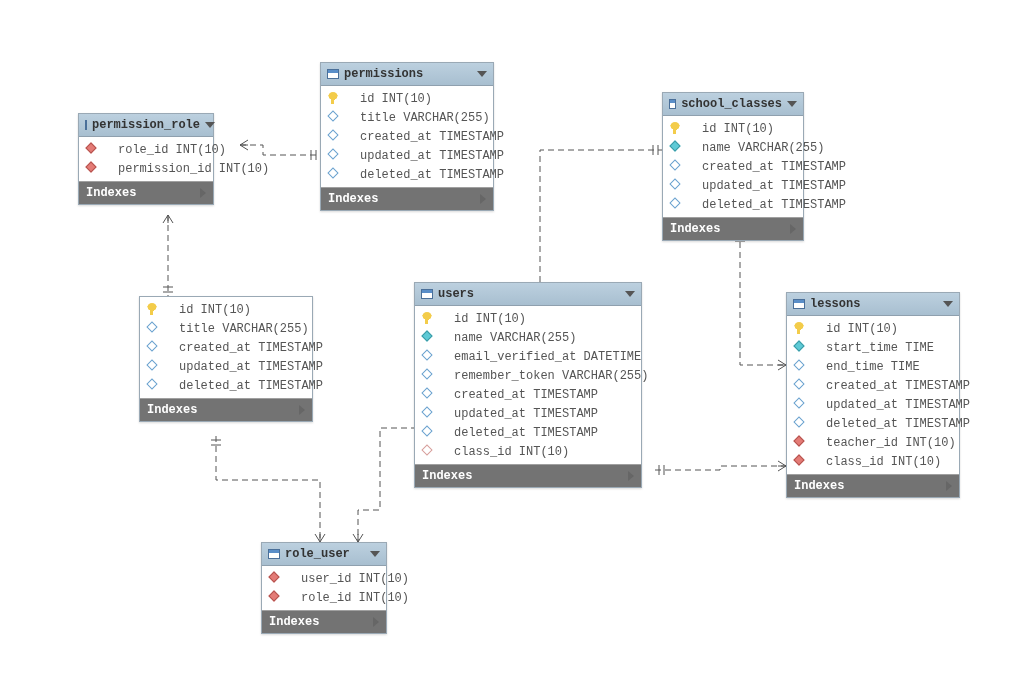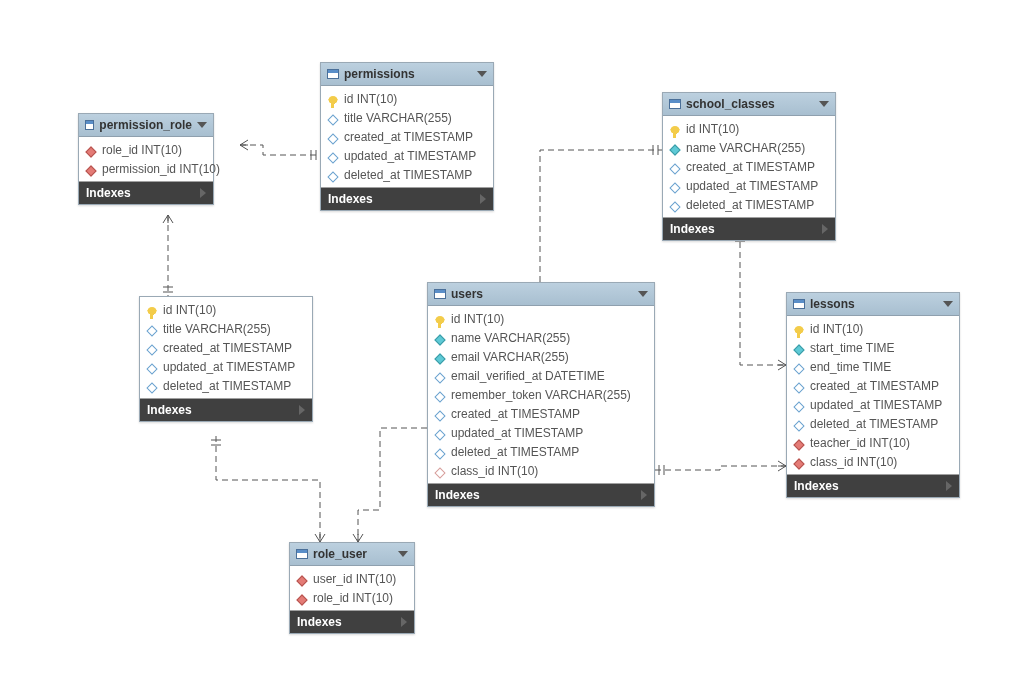--- a/index.html
+++ b/index.html
@@ -20,20 +20,21 @@
   .canvas { position: absolute; inset: 0; }
   svg.connectors { position: absolute; inset: 0; width: 1024px; height: 688px; pointer-events: none; }
   svg.connectors line, svg.connectors path { stroke: #555; stroke-width: 1; fill: none; }
   .dashed { stroke-dasharray: 6 4; }
 
   .entity {
     position: absolute;
     border: 1px solid #9aa9b5;
     background: #fff;
     box-shadow: 0 1px 2px rgba(0,0,0,0.15);
+    font-family: Liberation Mono, monospace;
   }
   .entity .hdr {
     display: flex;
     align-items: center;
     gap: 5px;
     background: linear-gradient(#bcd0df, #a8bfd0);
     padding: 4px 6px;
     border-bottom: 1px solid #8fa0ae;
     font-weight: bold;
     color: #333;
@@ -47,39 +48,39 @@
   }
   .entity .hdr .tri {
     margin-left: auto;
     width: 0; height: 0;
     border-left: 5px solid transparent;
     border-right: 5px solid transparent;
     border-top: 6px solid #555;
   }
   .entity .cols { padding: 3px 0; }
   .entity .row {
-    display: flex; align-items: flex-end; gap: 6px;
+    display: flex; align-items: flex-start; gap: 22px;
     padding: 2.5px 7px;
     white-space: nowrap;
   }
   .entity .icon { width: 10px; height: 10px; flex-shrink: 0; display:inline-block; }
   .icon.key {
     
     border-radius: 5px 5px 2px 2px;
     background: radial-gradient(circle at 50% 35%, #f3cc4a 55%, transparent 57%);
   }
   .icon.key::after{ content:""; display:block; width:3px;height:6px;background:#f3cc4a;margin:6px 0 0 3px;}
   .icon.diamond { transform: rotate(45deg); width:8px;height:8px; margin:1px; }
   .icon.blue-filled { background:#5ecad6; border:1px solid #3a9aa5; }
   .icon.blue { border:1px solid #6aa2cf; background:#fff; }
   .icon.red  { background:#e47b76; border:1px solid #b4524d; transform: rotate(45deg); width:8px;height:8px;margin:1px;}
   .icon.pink { border:1px solid #d79e9b; background:#fff; transform: rotate(45deg); width:8px;height:8px;margin:1px;}
 
   .entity .footer {
-    background: #404040;
+    background: #737373;
     color: #fff;
     font-weight: bold;
     padding: 4px 7px;
     display: flex; align-items:center;
     border-top: 1px solid #a0a0a0;
   }
   .entity .footer .arrow {
     margin-left:auto; width:0;height:0;
     border-top:5px solid transparent;
     border-bottom:5px solid transparent;
@@ -195,21 +196,21 @@
         <div class="row">
           <span class="icon diamond blue"></span>
           <span>deleted_at TIMESTAMP</span>
         </div>
       </div>
       <div class="footer">
         <span>Indexes</span>
         <span class="arrow"></span>
       </div>
     </div>
-    <div class="entity" style="left: 662px; top: 92px; width: 174px;">
+    <div class="entity" style="left: 662px; top: 92px; width: 142px;">
       <div class="hdr">
         <span class="table-icon"></span>
         <span>school_classes</span>
         <span class="tri"></span>
       </div>
       <div class="cols">
         <div class="row">
           <span class="icon key"></span>
           <span>id INT(10)</span>
         </div>
@@ -256,40 +257,36 @@
         <div class="row">
           <span class="icon diamond blue"></span>
           <span>deleted_at TIMESTAMP</span>
         </div>
       </div>
       <div class="footer">
         <span>Indexes</span>
         <span class="arrow"></span>
       </div>
     </div>
-    <div class="entity" style="left: 427px; top: 282px; width: 228px;">
+    <div class="entity" style="left: 414px; top: 282px; width: 228px;">
       <div class="hdr">
         <span class="table-icon"></span>
         <span>users</span>
         <span class="tri"></span>
       </div>
       <div class="cols">
         <div class="row">
           <span class="icon key"></span>
           <span>id INT(10)</span>
         </div>
         <div class="row">
           <span class="icon diamond blue-filled"></span>
           <span>name VARCHAR(255)</span>
         </div>
         <div class="row">
-          <span class="icon diamond blue-filled"></span>
-          <span>email VARCHAR(255)</span>
-        </div>
-        <div class="row">
           <span class="icon diamond blue"></span>
           <span>email_verified_at DATETIME</span>
         </div>
         <div class="row">
           <span class="icon diamond blue"></span>
           <span>remember_token VARCHAR(255)</span>
         </div>
         <div class="row">
           <span class="icon diamond blue"></span>
           <span>created_at TIMESTAMP</span>
@@ -350,21 +347,21 @@
         <div class="row">
           <span class="icon red"></span>
           <span>class_id INT(10)</span>
         </div>
       </div>
       <div class="footer">
         <span>Indexes</span>
         <span class="arrow"></span>
       </div>
     </div>
-    <div class="entity" style="left: 289px; top: 542px; width: 126px;">
+    <div class="entity" style="left: 261px; top: 542px; width: 126px;">
       <div class="hdr">
         <span class="table-icon"></span>
         <span>role_user</span>
         <span class="tri"></span>
       </div>
       <div class="cols">
         <div class="row">
           <span class="icon red"></span>
           <span>user_id INT(10)</span>
         </div>

